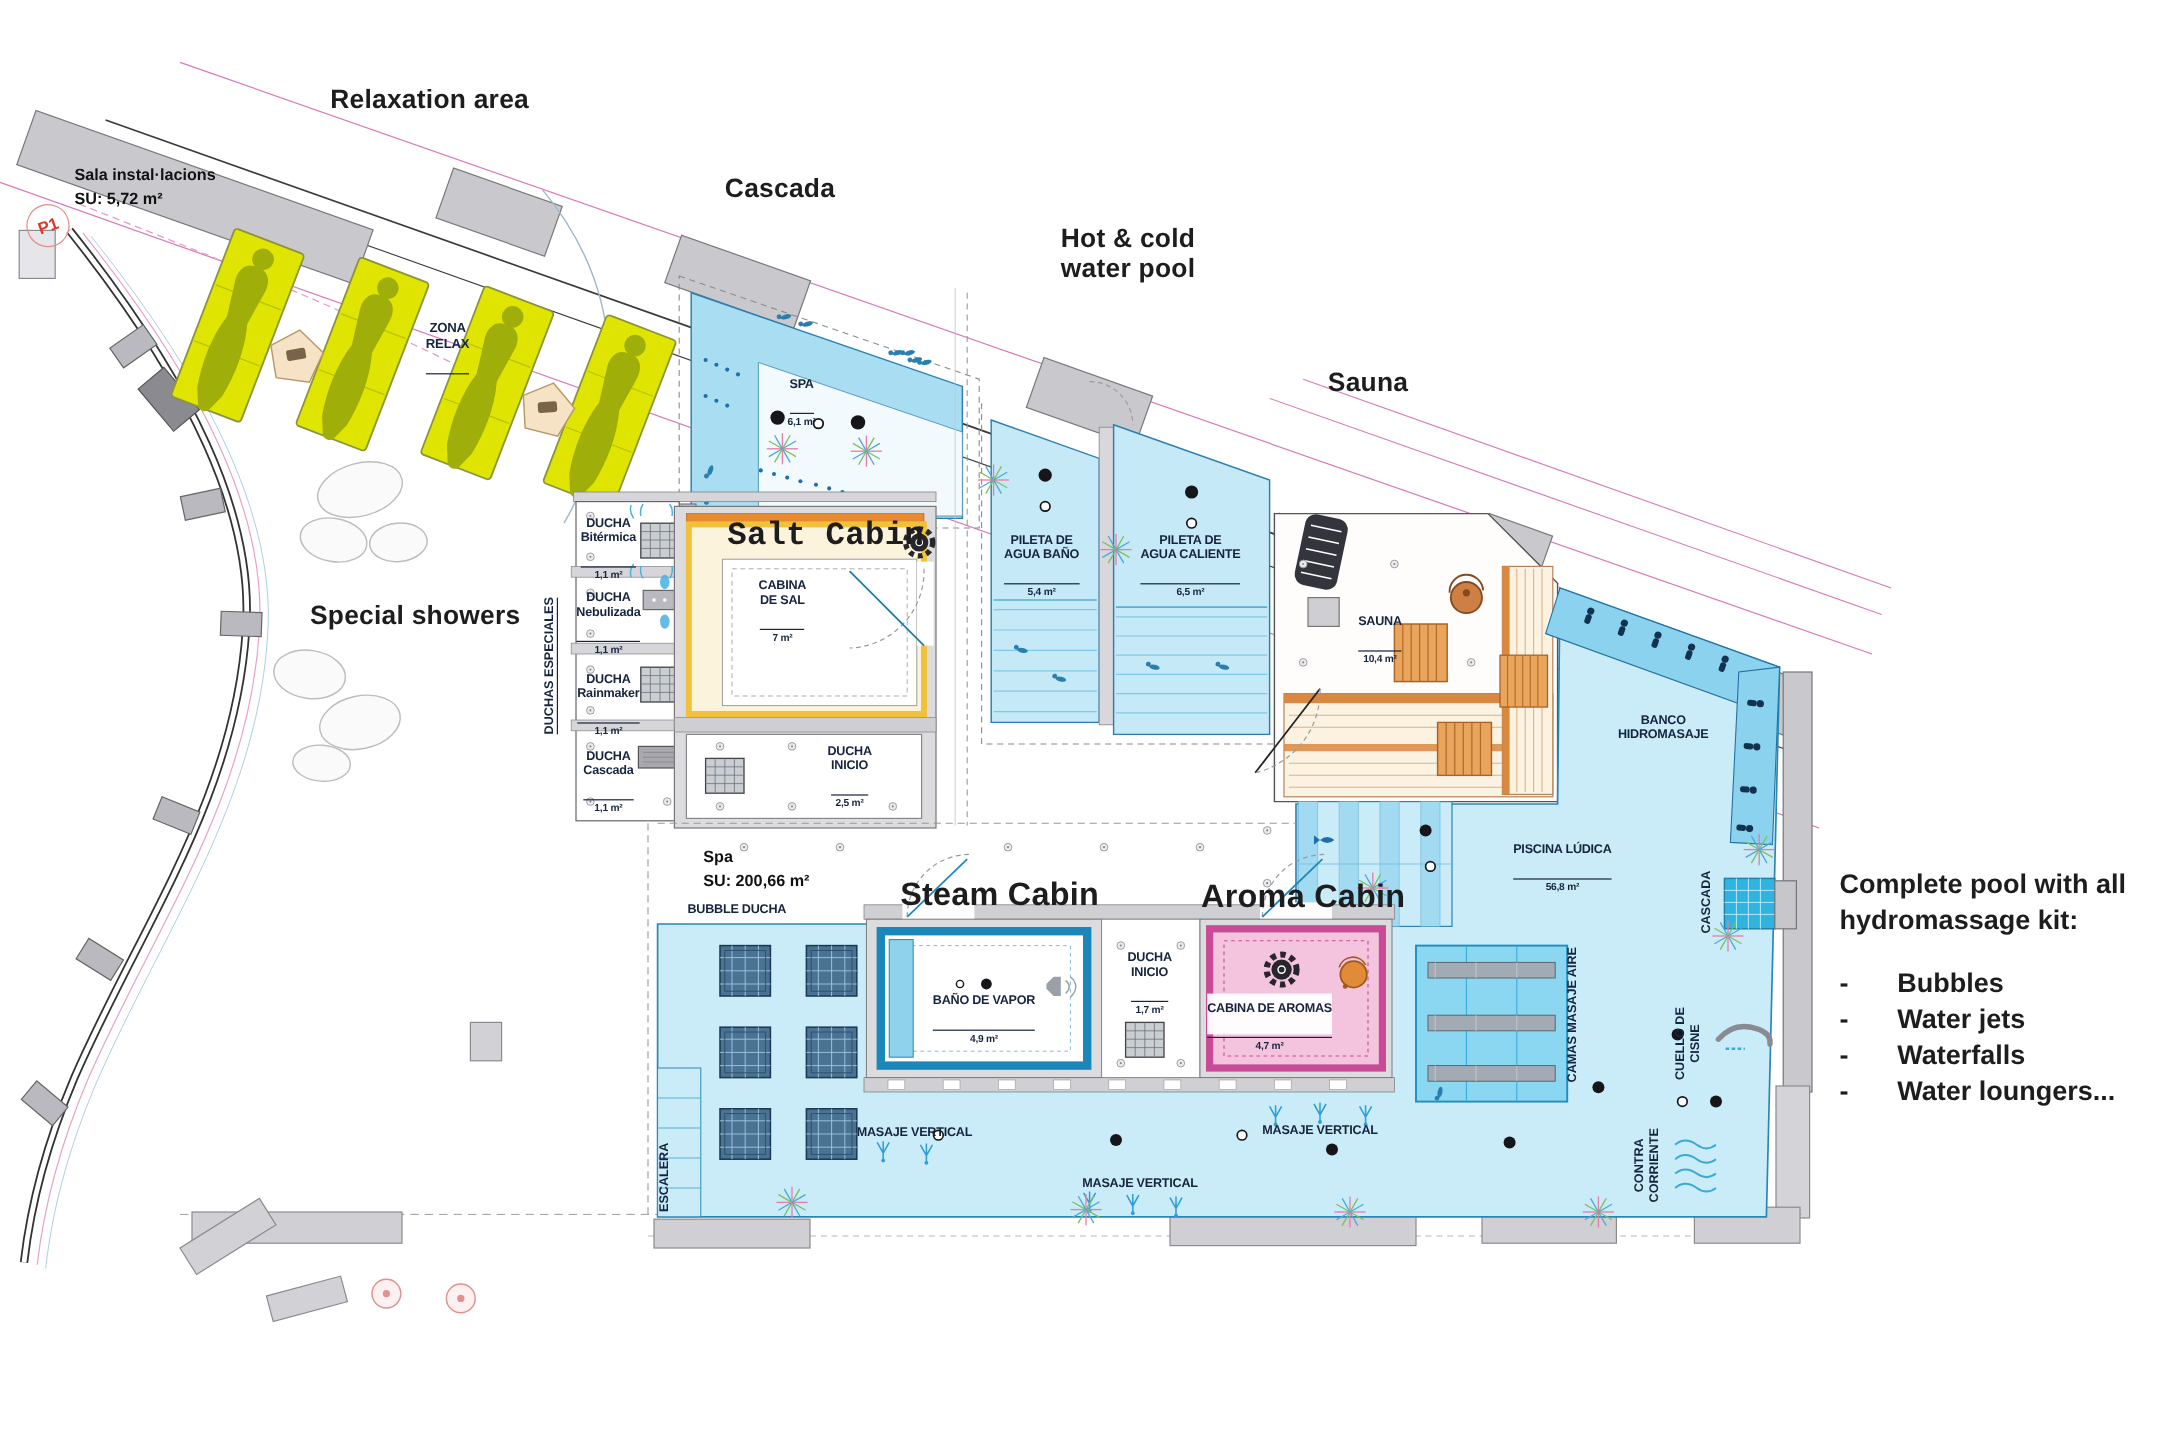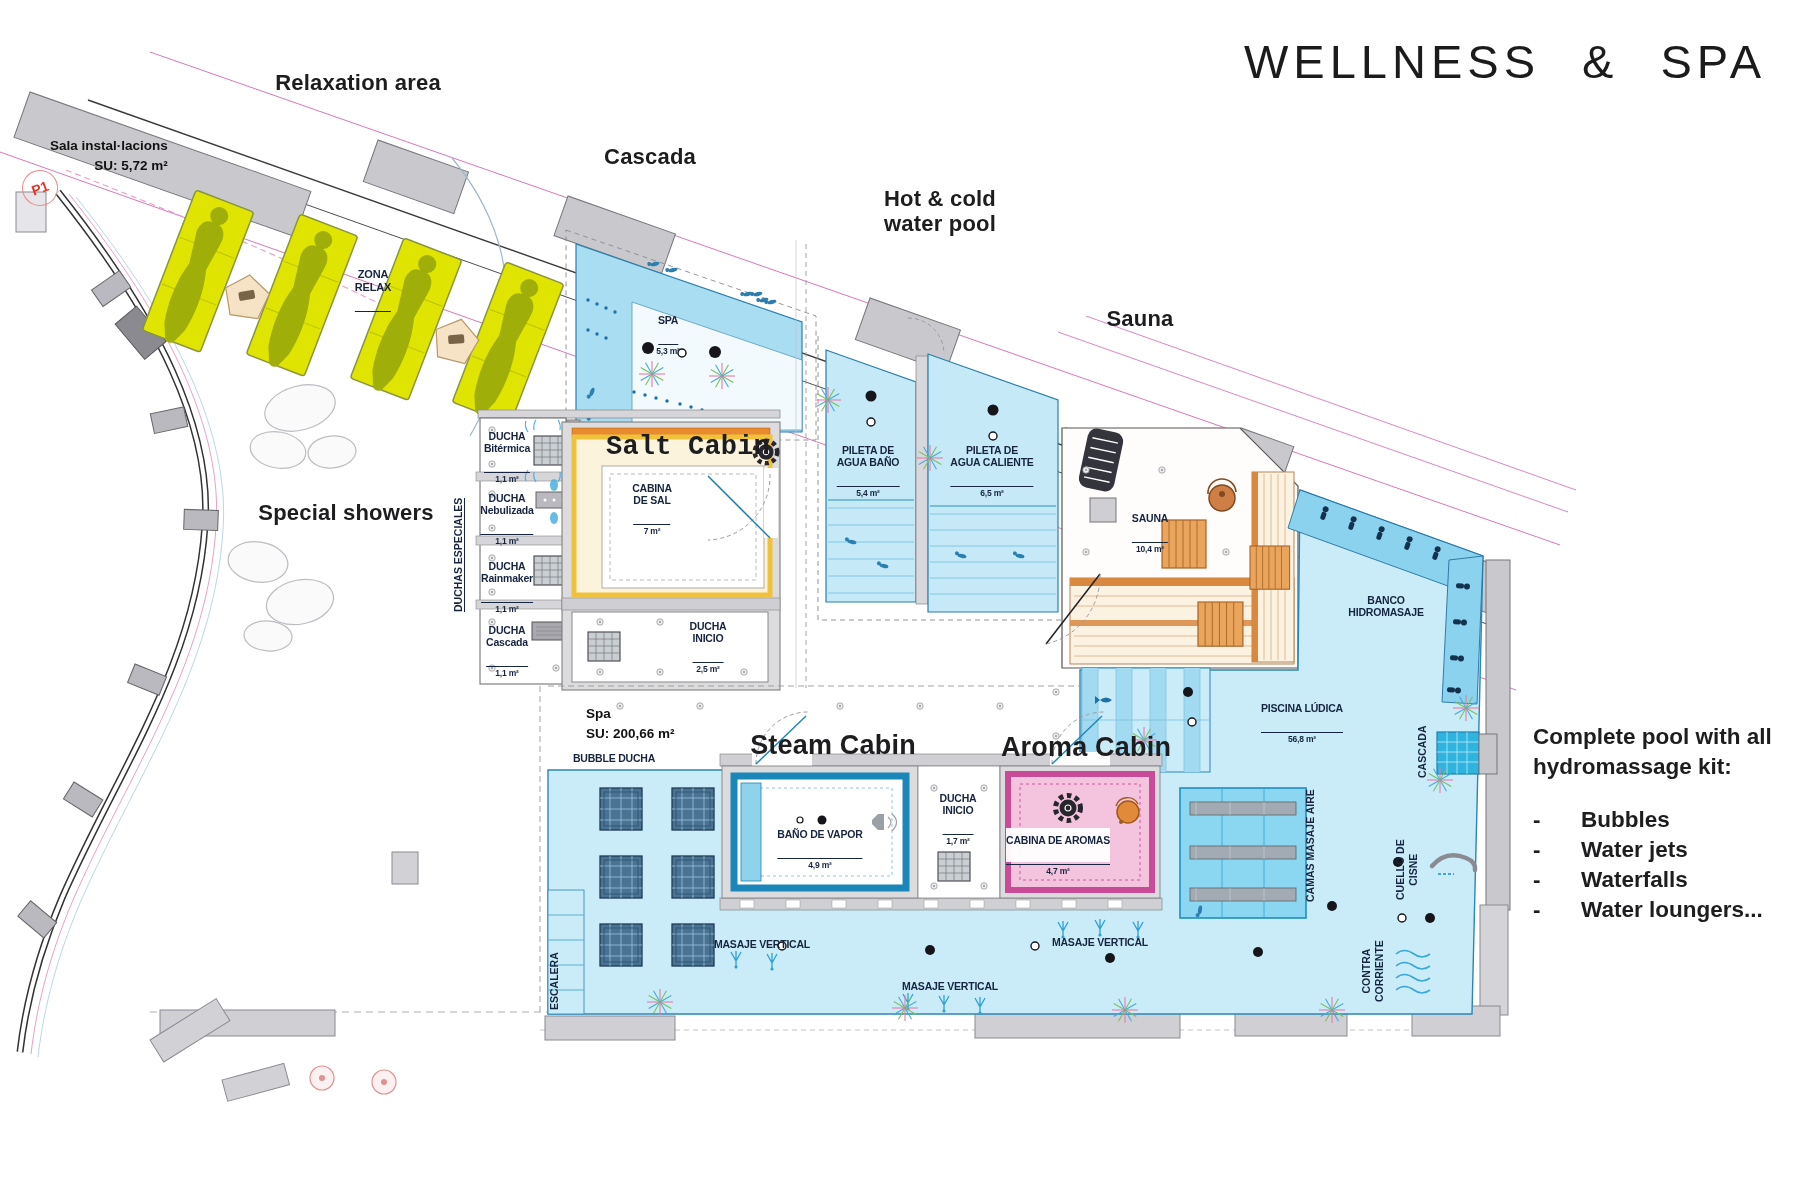--- a/index.html
+++ b/index.html
@@ -498,21 +498,20 @@
         <use href="#screw" transform="translate(920,706)"></use>
   <use href="#screw" transform="translate(1000,706)"></use>
         <use href="#screw" transform="translate(1056,692)"></use>
   <use href="#screw" transform="translate(1056,736)"></use>
 </g>
 
 <use href="#swim" transform="translate(758,294) rotate(-15)"></use>
 <use href="#swim" transform="translate(772,302) rotate(-15)"></use>
 </svg>
 
-<div class="title">WELLNESS &amp; SPA</div>
 
 <div class="lab big" style="left:358px;top:70px;">Relaxation area</div>
 <div class="lab big" style="left:650px;top:144px;">Cascada</div>
 <div class="lab big" style="left:940px;top:186px;">
   <span>Hot &amp; cold</span><br>
   <span>water pool</span>
 </div>
 <div class="lab big" style="left:1140px;top:306px;">Sauna</div>
 <div class="lab big cab left" style="left:606px;top:432px;">Salt Cabin</div>
 <div class="lab big" style="left:346px;top:500px;">Special showers</div>
@@ -535,34 +534,34 @@
           <span class="cd">-</span>
           <span>Waterfalls</span>
         </div>
     <div class="citem">
           <span class="cd">-</span>
           <span>Water loungers...</span>
         </div>
   </div>
 </div>
 
-<div class="blocktxt" style="left:50px;top:136px;text-align:right;">
+<div class="blocktxt" style="left:62px;top:136px;">
   <span>Sala instal·lacions</span><br>
   <span>SU: 5,72 m²</span>
 </div>
 <div class="p1badge">P1</div>
 
 <div class="lab sm" style="left:362px;top:268px;font-size:11px;margin-left:11px;">
   <span>ZONA</span><br>
   <span class="u">RELAX</span>
 </div>
 
 <div class="lab sm" style="left:668px;top:314px;">
   <span class="u">SPA</span>
-  <span class="ar">5,3 m²</span>
+  <span class="ar">6,1 m²</span>
 </div>
 
 <div class="vlab" style="left:452px;top:612px;">
   <span class="u" style="border-bottom:1.2px solid #16243f;">DUCHAS ESPECIALES</span>
 </div>
 
 <div class="lab sm" style="left:507px;top:430px;">
   <span>DUCHA</span><br>
   <span class="u">Bitérmica</span>
   <span class="ar">1,1 m²</span>

